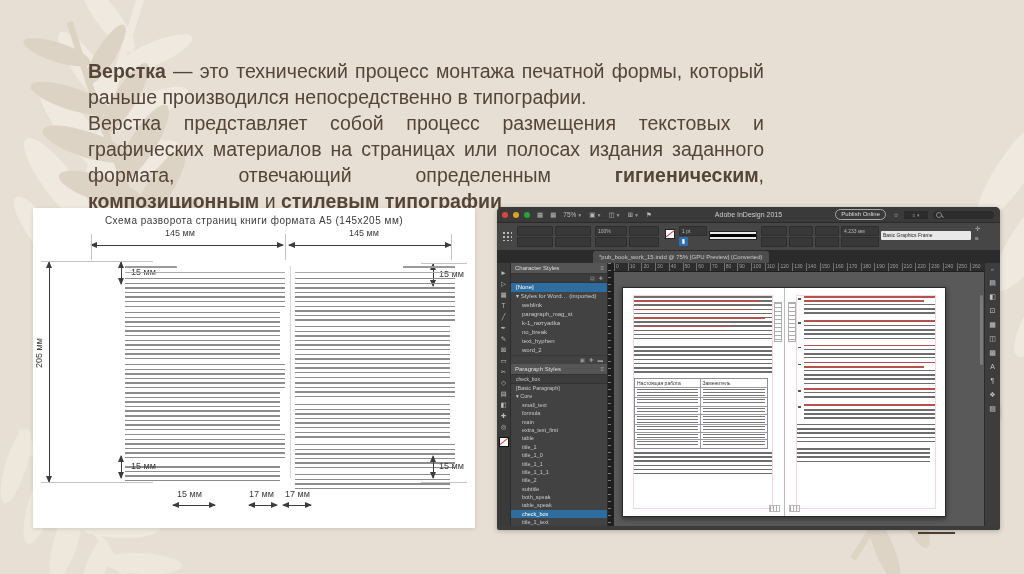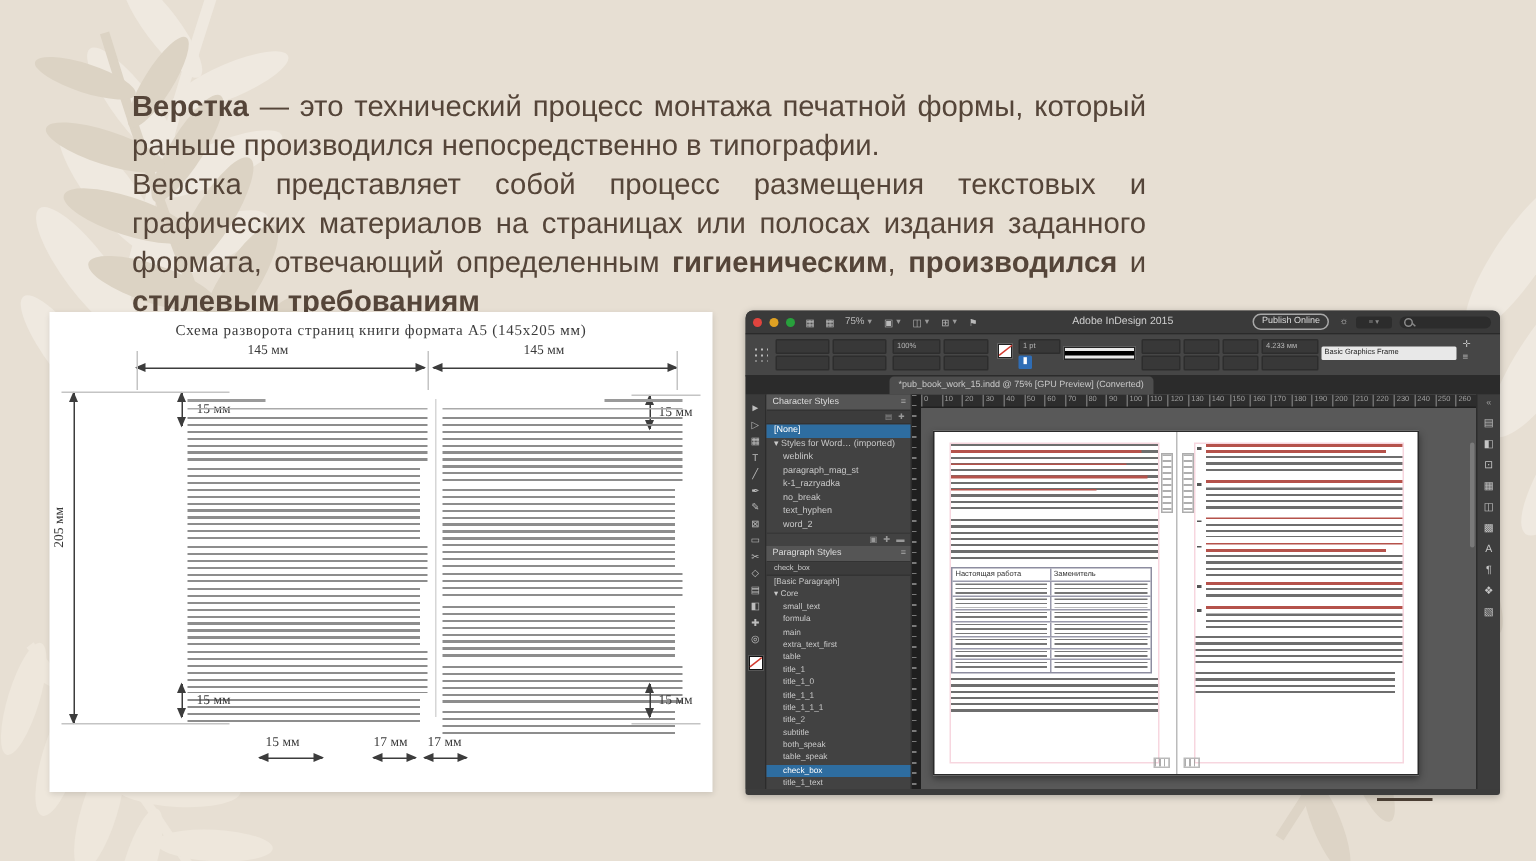--- a/index.html
+++ b/index.html
@@ -7,21 +7,21 @@
   .stage{position:absolute;inset:0;overflow:hidden;}
   .leaves{position:absolute;inset:0;z-index:0;}
   .content{position:absolute;inset:0;z-index:1;}
 
   
   .intro{position:absolute;left:88px;top:58px;width:676px;color:#554539;font-size:19.5px;line-height:26px;}
   .intro p{margin:0;text-align:justify;}
   .intro b{font-weight:bold;}
 
   
-  .figL{position:absolute;left:33px;top:208px;width:442px;height:320px;background:#fff;box-shadow:0 1px 4px rgba(0,0,0,.12);font-family:Liberation Serif, serif;color:#3a3a3a;}
+  .figL{position:absolute;left:33px;top:208px;width:442px;height:320px;background:#fff;box-shadow:0 1px 4px rgba(0,0,0,.12);font-family:Liberation Sans, sans-serif;color:#3a3a3a;}
   .dtitle{position:absolute;top:7px;left:0;right:0;text-align:center;font-size:10px;letter-spacing:.5px;}
   .dlab{position:absolute;font-size:9px;white-space:nowrap;}
   .harrow{position:absolute;height:0;border-top:1px solid #3c3c3c;}
   .harrow:before,.harrow:after{content:"";position:absolute;top:-4px;width:0;height:0;border:3.5px solid transparent;}
   .harrow:before{left:-1px;border-left:0;border-right:7px solid #3c3c3c;}
   .harrow:after{right:-1px;border-right:0;border-left:7px solid #3c3c3c;}
   .varrow{position:absolute;width:0;border-left:1px solid #3c3c3c;}
   .varrow:before,.varrow:after{content:"";position:absolute;left:-4px;width:0;height:0;border:3.5px solid transparent;}
   .varrow:before{top:-1px;border-top:0;border-bottom:7px solid #3c3c3c;}
   .varrow:after{bottom:-1px;border-bottom:0;border-top:7px solid #3c3c3c;}
@@ -131,21 +131,21 @@
     <use href="#frond" style="color:#dcd3c4" transform="translate(160,270) rotate(160) scale(1.6)"></use>
     <use href="#frond" style="color:#efe9e0" transform="translate(1035,120) rotate(-18) scale(2.3)"></use>
     <use href="#frond" style="color:#ddd4c6" transform="translate(985,330) rotate(30) scale(1.6)"></use>
     <use href="#frond" style="color:#eee7dc" transform="translate(20,430) rotate(-35) scale(1.5)"></use>
   </svg>
 
   <div class="content">
 
     <div class="intro">
       <p><b>Верстка</b><span> — это технический процесс монтажа печатной формы, который раньше производился непосредственно в типографии.</span></p>
-      <p><span>Верстка представляет собой процесс размещения текстовых и графических материалов на страницах или полосах издания заданного формата, отвечающий определенным </span><b>гигиеническим</b><span>, </span><b>производился</b><span> и </span><b>стилевым требованиям</b></p>
+      <p><span>Верстка представляет собой процесс размещения текстовых и графических материалов на страницах или полосах издания заданного формата, отвечающий определенным </span><b>гигиеническим</b><span>, </span><b>композиционным</b><span> и </span><b>стилевым типографии</b></p>
     </div>
 
     <div class="figL">
       <div class="dtitle">Схема разворота страниц книги формата А5 (145x205 мм)</div>
 
       <span class="dlab" style="left:132px;top:20px;">145 мм</span>
       <span class="dlab" style="left:316px;top:20px;">145 мм</span>
       <div class="harrow" style="left:58px;top:37px;width:192px;"></div>
       <div class="harrow" style="left:256px;top:37px;width:162px;"></div>
       <div class="hl" style="left:58px;top:26px;width:1px;height:26px;"></div>

